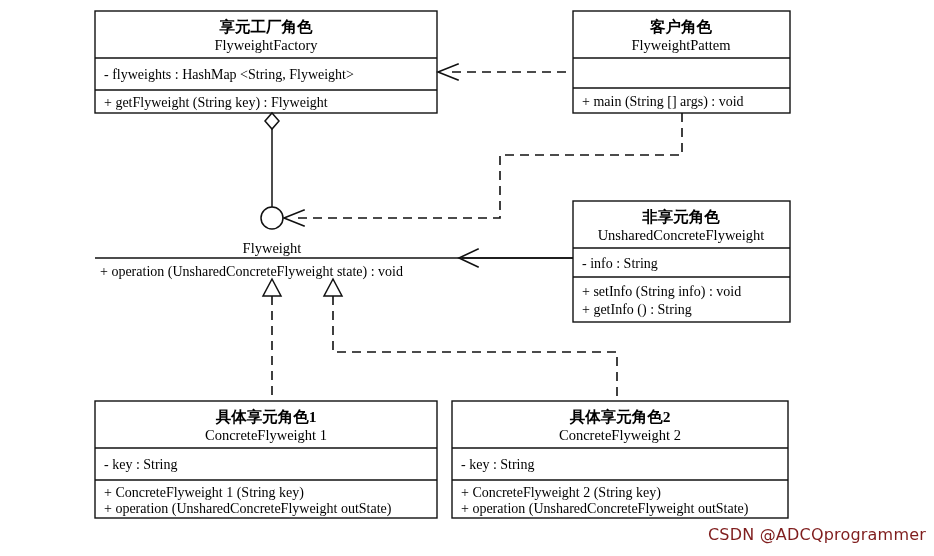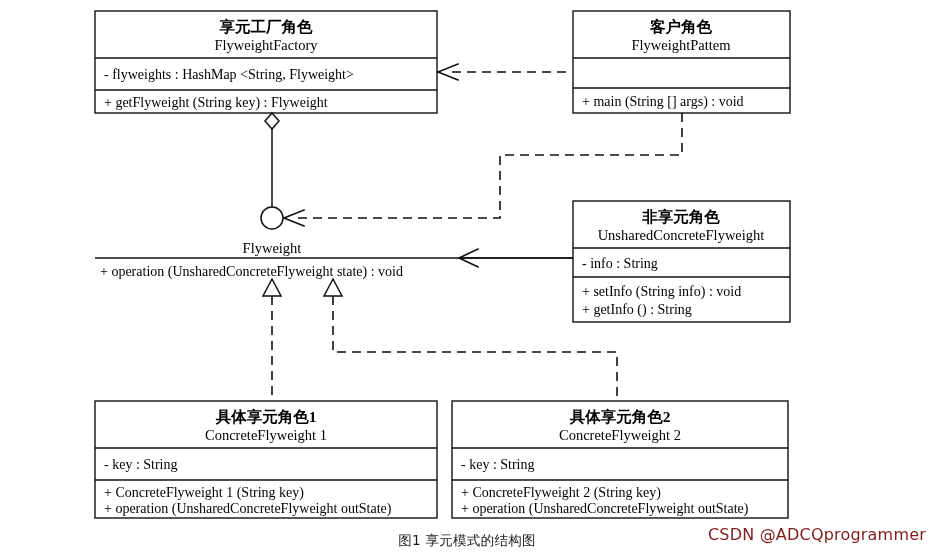--- a/index.html
+++ b/index.html
@@ -195,17 +195,16 @@
       <line class="dashed-line" x1="272" y1="296" x2="272" y2="401"></line>
     </g>
 
     <g>
       <polygon class="hollow-shape" points="333,279 342,296 324,296"></polygon>
       <polyline class="dashed-line" points="333,296 333,352 617,352 617,401"></polyline>
     </g>
 
   </svg>
 
-  <div class="caption-text">图1 享元模式的结构图</div>
 
   <div class="watermark-text">CSDN @ADCQprogrammer</div>
 
 </div>
 
 </body></html>

